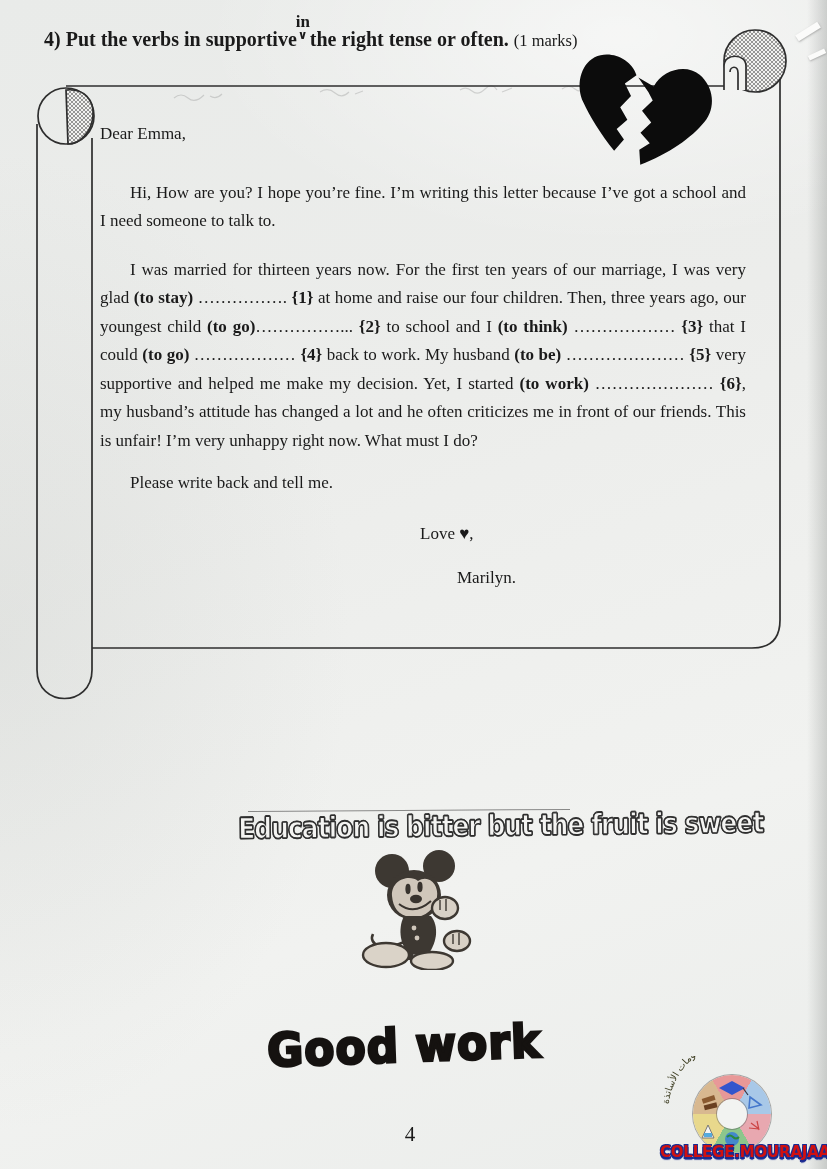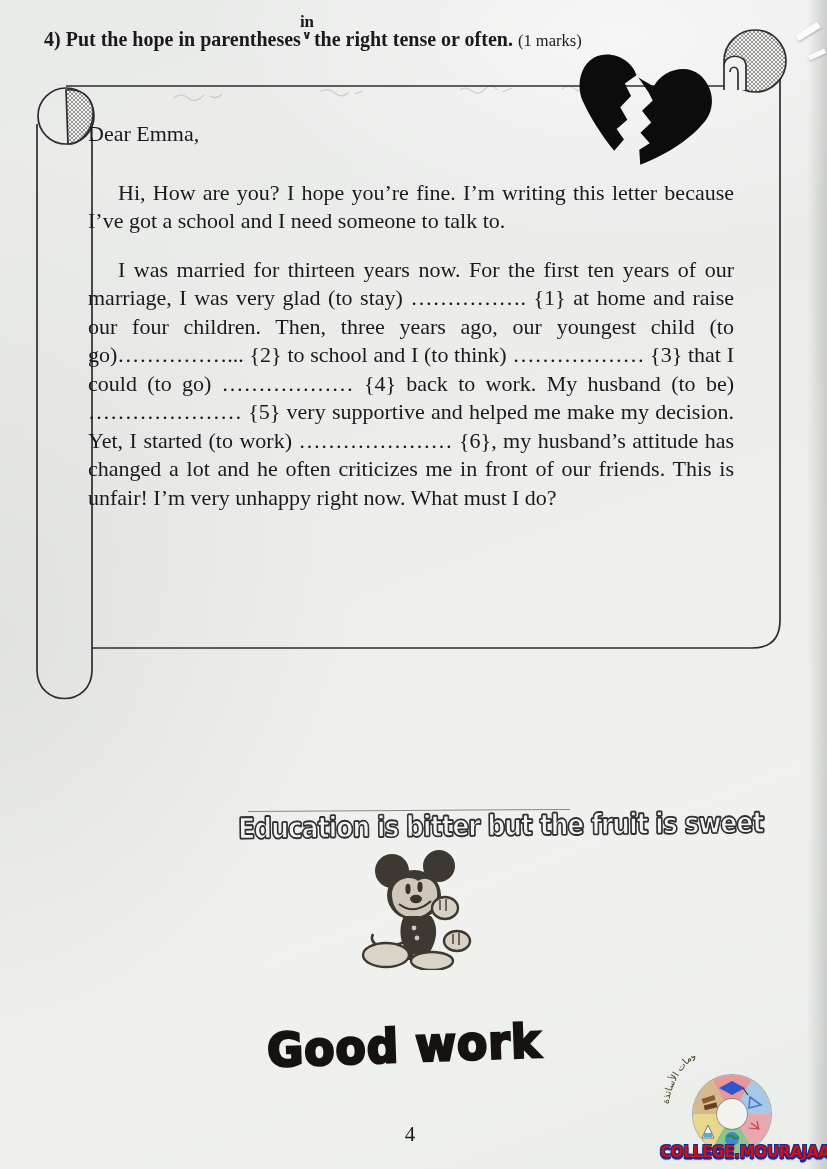--- a/index.html
+++ b/index.html
@@ -33,29 +33,29 @@
   
   .smudge{position:absolute;opacity:.32;}
 
   
   .scroll-svg{position:absolute;left:30px;top:20px;width:770px;height:700px;}
 
   
   .heart-svg{position:absolute;left:576px;top:52px;width:140px;height:118px;transform:rotate(4deg);z-index:3;}
 
   
-  .letter{position:absolute;left:88px;top:120px;width:646px;font-size:22px;line-height:28.5px;z-index:2;}
+  .letter{position:absolute;left:100px;top:120px;width:646px;font-size:17px;line-height:28.5px;z-index:2;}
   .letter p{margin:0;text-align:justify;text-indent:30px;}
   .letter .salutation{text-indent:0;text-align:left;}
   .letter .p1{margin-top:30px;}
   .letter .p2{margin-top:20px;}
   .letter .p3{margin-top:14px;text-align:left;}
   .letter .closing{margin-top:22px;text-indent:0;text-align:left;padding-left:320px;}
   .letter .signature{margin-top:16px;text-indent:0;text-align:left;padding-left:357px;}
-  .letter b{font-weight:normal;}
+  .letter b{font-weight:bold;}
 
   
   .banner-line{position:absolute;left:248px;top:810px;width:322px;border-top:1.5px solid #666;opacity:.75;transform:rotate(-.4deg);}
   .banner{
     position:absolute;left:238px;top:812px;width:344px;text-align:center;z-index:2;
     font-family:"DejaVu Sans","Liberation Sans",sans-serif;font-weight:bold;font-size:25px;
     color:#f4f4f2;letter-spacing:-1px;white-space:nowrap;
     -webkit-text-stroke:1.2px #2e2e2e;
     text-shadow:1px 0 0 #3a3a3a,-1px 0 0 #3a3a3a,0 1px 0 #3a3a3a,0 -1px 0 #3a3a3a;
     transform:scaleY(1.15) rotate(-.6deg);transform-origin:left top;
@@ -100,21 +100,21 @@
 <body>
 
 <div class="page">
 
   <div class="edge-right"></div>
   <div class="tear tear1"></div>
   <div class="tear tear2"></div>
 
   <div class="header">
     <span>4)</span>
-    <span>Put the hope in parentheses</span><span class="ins"><span class="word">in</span><span class="caret">∨</span></span><span>the right tense or often.</span>
+    <span>Put the verbs in supportive</span><span class="ins"><span class="word">in</span><span class="caret">∨</span></span><span>the right tense or often.</span>
     <span class="marks">(1 marks)</span>
   </div>
 
   <svg class="smudge" style="left:170px;top:84px;width:480px;height:24px;" viewBox="0 0 480 24">
     <g stroke="#8a8a8a" stroke-width="1.2" fill="none">
       <path d="M4,14 q7,-6 14,0 t16,-3 M40,12 q6,4 12,-2"></path>
       <path d="M150,8 q8,-5 15,1 t14,-1 M185,10 l8,-3"></path>
       <path d="M290,6 q6,-4 12,1 t13,-2 t12,1 M332,8 l10,-4"></path>
       <path d="M392,5 q7,-5 13,0 t14,-2 M424,6 l9,-3 M440,4 q5,3 10,-1"></path>
     </g>
@@ -150,20 +150,23 @@
     <g fill="#0c0c0c">
       <path d="M 58,24 C 52,8 30,0 15,9 C 1,18 -2,39 7,55 C 14,68 27,86 41,101 L 50,89 L 42,79 L 52,69 L 44,57 L 54,45 L 47,33 Z"></path>
       <path d="M 76,34 C 84,16 107,9 121,19 C 136,30 140,51 129,66 C 118,82 95,101 68,113 L 66,98 L 76,91 L 66,81 L 76,70 L 66,59 L 76,48 L 71,40 L 60,26 Z"></path>
     </g>
   </svg>
 
   <div class="letter">
     <p class="salutation">Dear Emma,</p>
     <p class="p1">Hi, How are you? I hope you’re fine. I’m writing this letter because I’ve got a school and I need someone to talk to.</p>
     <p class="p2"><span>I was married for thirteen years now. For the first ten years of our marriage, I was very glad </span><b>(to stay)</b><span> ……………. </span><b>{1}</b><span> at home and raise our four children. Then, three years ago, our youngest child </span><b>(to go)</b><span>……………... </span><b>{2}</b><span> to school and I </span><b>(to think)</b><span> ……………… </span><b>{3}</b><span> that I could </span><b>(to go)</b><span> ……………… </span><b>{4}</b><span> back to work. My husband </span><b>(to be)</b><span> ………………… </span><b>{5}</b><span> very supportive and helped me make my decision. Yet, I started </span><b>(to work)</b><span> ………………… </span><b>{6}</b><span>, my husband’s attitude has changed a lot and he often criticizes me in front of our friends. This is unfair! I’m very unhappy right now. What must I do?</span></p>
+    <p class="p3">Please write back and tell me.</p>
+    <p class="closing">Love ♥,</p>
+    <p class="signature">Marilyn.</p>
   </div>
 
   <div class="banner-line"></div>
   <div class="banner">Education is bitter but the fruit is sweet</div>
 
   <svg class="mickey-svg" viewBox="0 0 155 120">
     <g>
       <circle cx="40" cy="21" r="17" fill="#2a241e"></circle>
       <circle cx="87" cy="16" r="16" fill="#2a241e"></circle>
       <ellipse cx="62" cy="45" rx="27" ry="25" fill="#2a241e"></ellipse>

